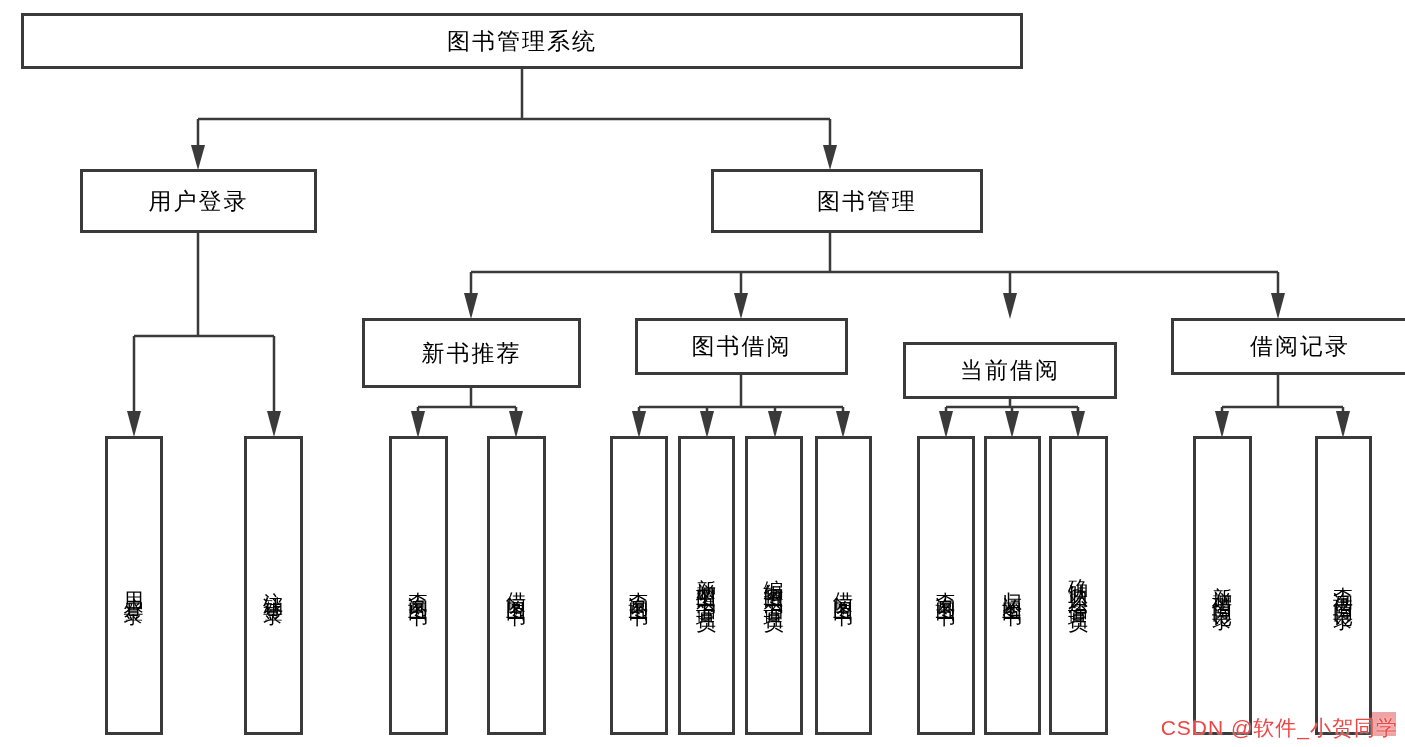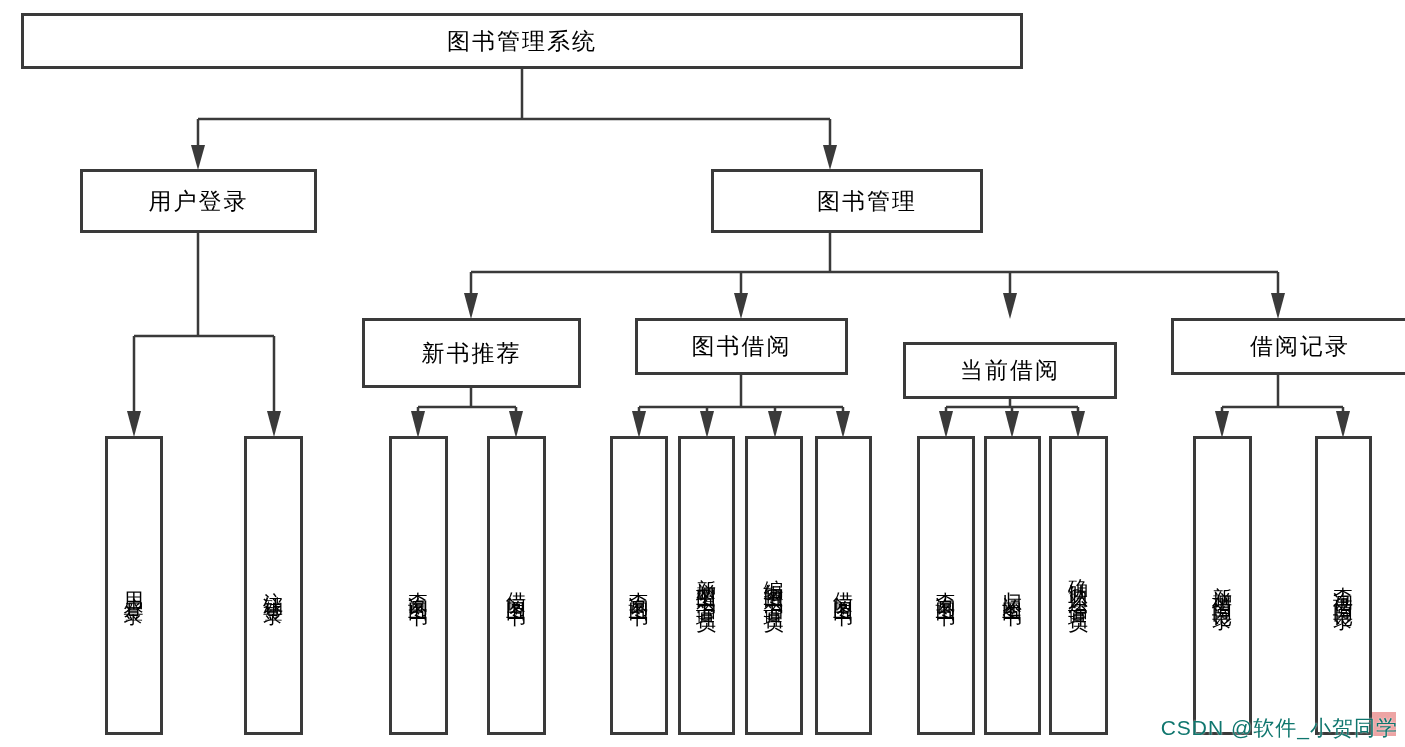--- a/index.html
+++ b/index.html
@@ -49,21 +49,21 @@
     line-height: 1;
     white-space: nowrap;
   }
   .watermark {
     position: absolute;
     left: 1100px;
     top: 714px;
     width: 298px;
     text-align: right;
     font-size: 21px;
-    color: #0f766e;
+    color: #ef4444;
     letter-spacing: 1px;
     text-shadow: 0 0 2px #ffffff;
     z-index: 5;
   }
   .watermark-accent {
     position: absolute;
     left: 1372px;
     top: 712px;
     width: 24px;
     height: 24px;

